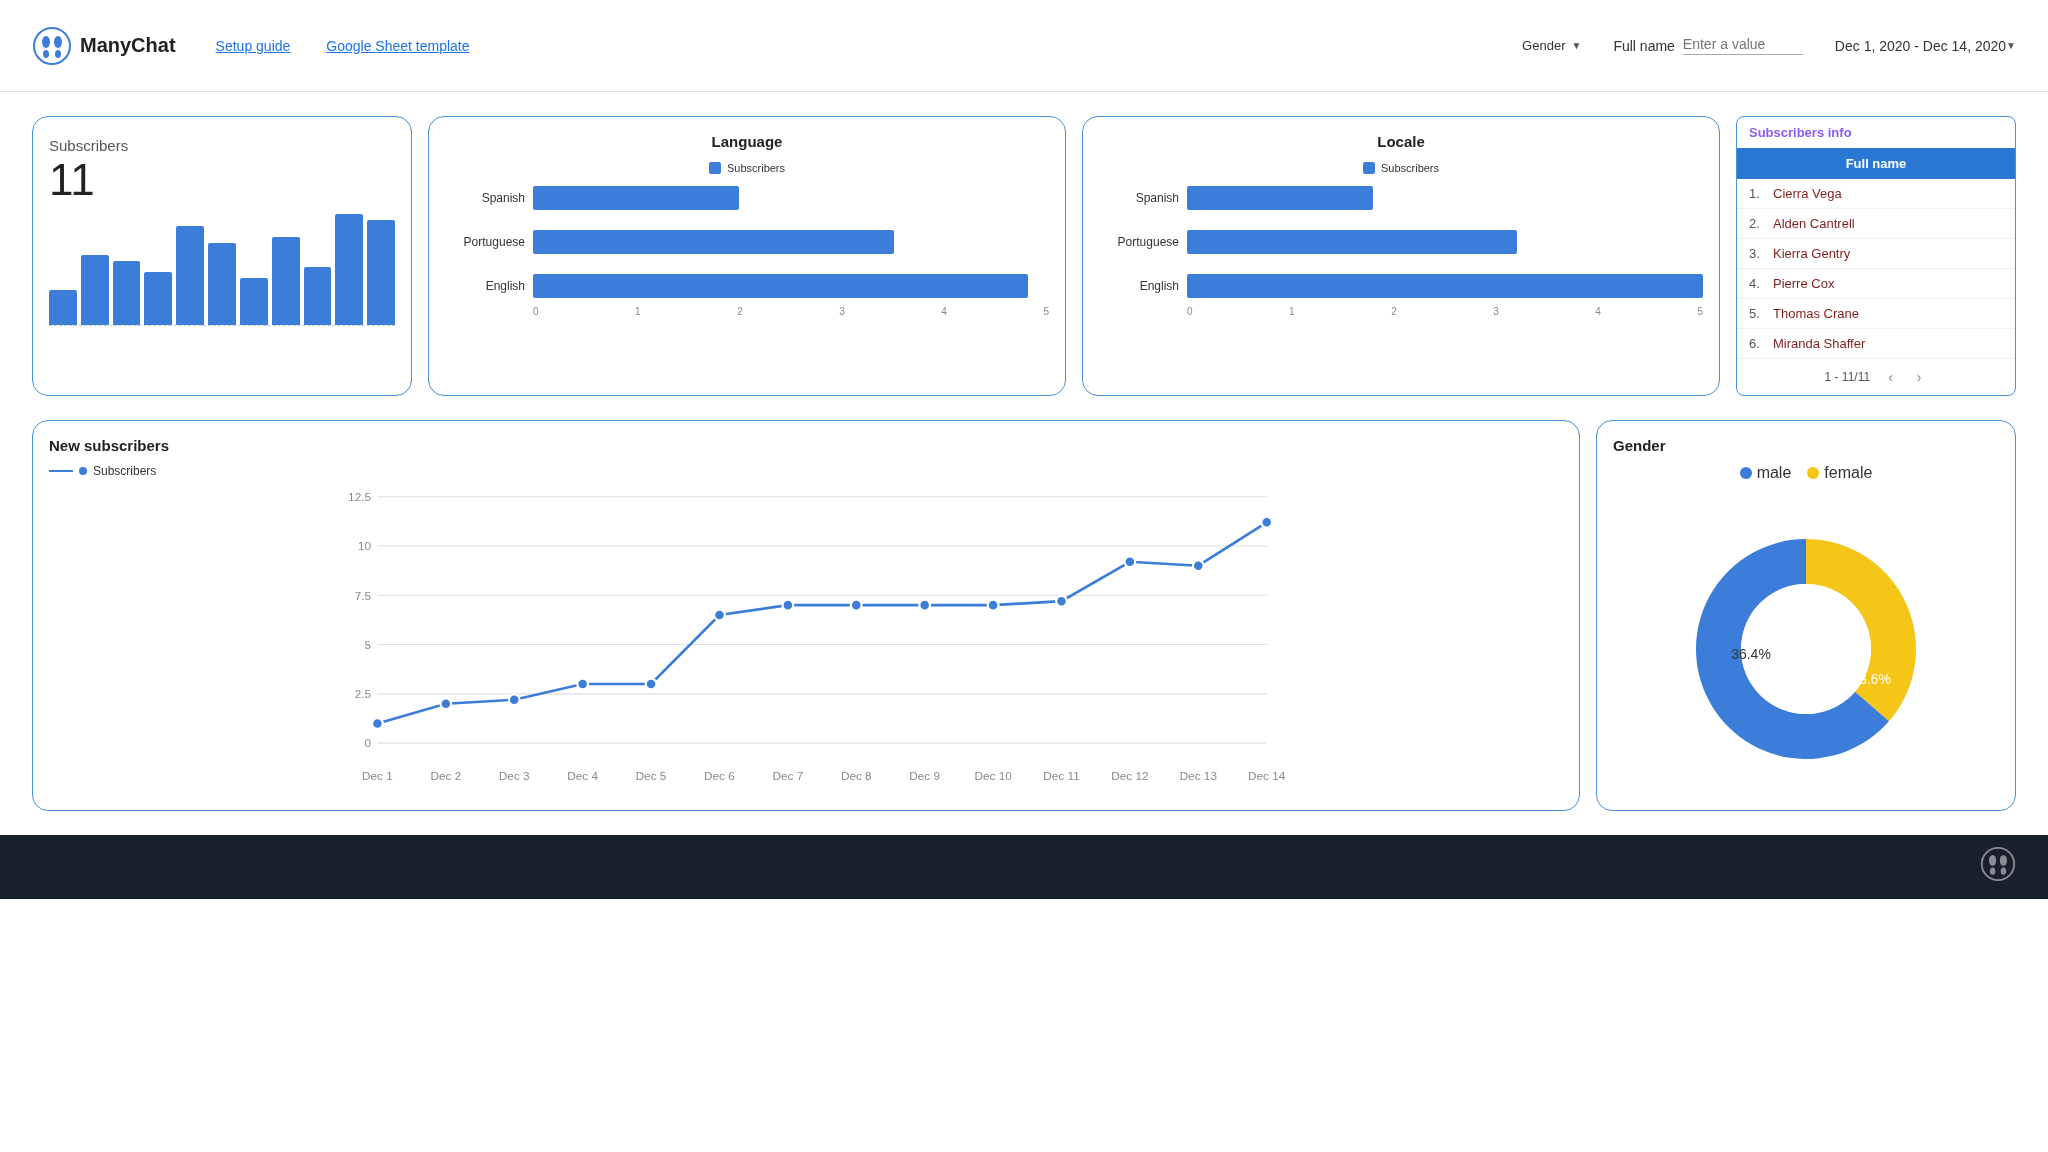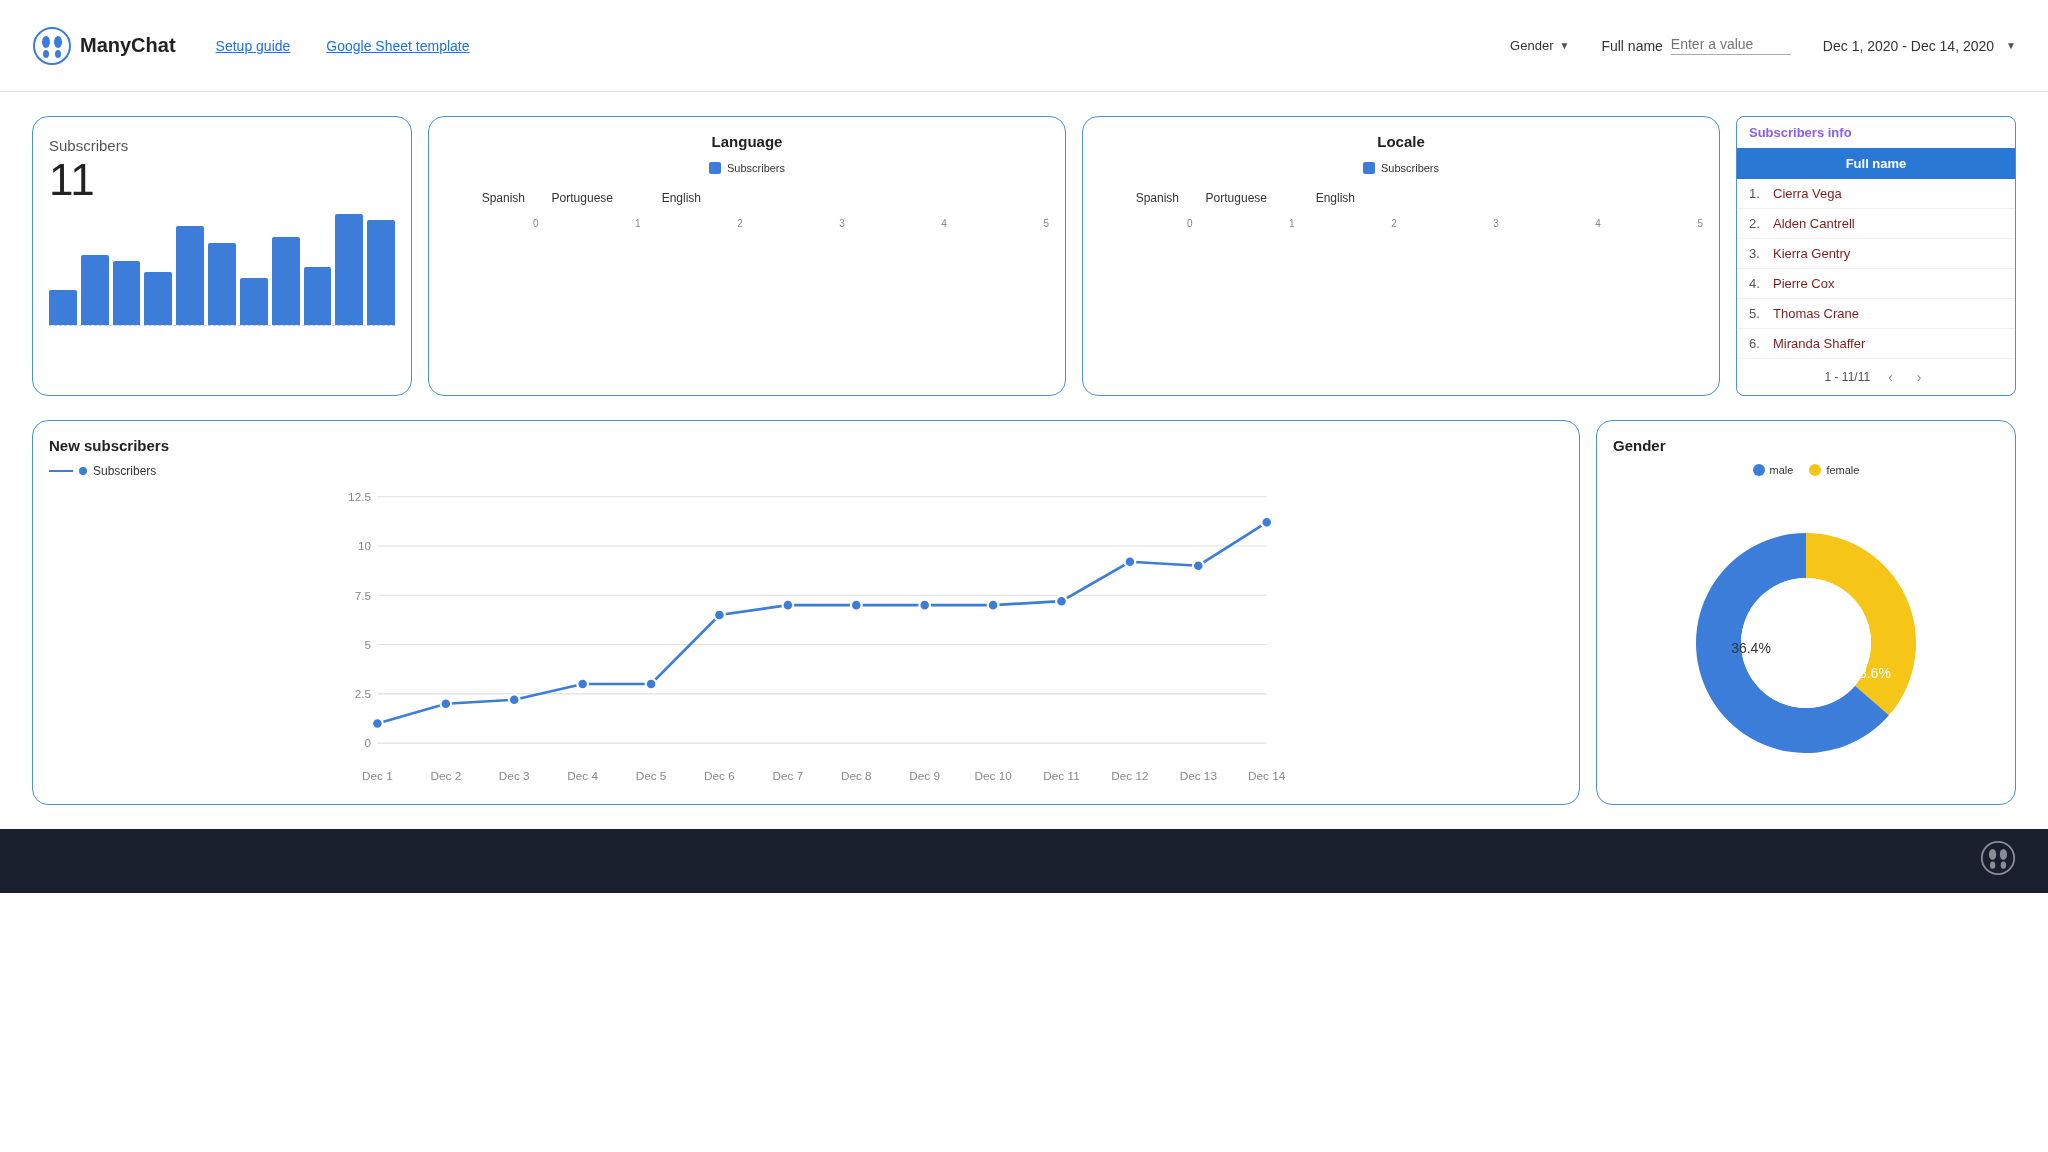--- a/index.html
+++ b/index.html
@@ -66,21 +66,21 @@
       border-bottom: 1px solid #aaa;
       outline: none;
       font-size: 14px;
       color: #999;
       width: 120px;
       padding-bottom: 2px;
     }
     .date-range {
       display: flex;
       align-items: center;
-      gap: 12px;
+      gap: 0;
       font-size: 14px;
       cursor: pointer;
     }
 
     
     .main {
       padding: 24px 32px;
       background: #fff;
     }
 
@@ -147,22 +147,22 @@
       justify-content: center;
     }
     .legend-dot {
       width: 12px; height: 12px;
       background: #3b7dd8;
       border-radius: 2px;
       flex-shrink: 0;
     }
     .hbar-chart {
       display: flex;
-      flex-direction: row;
-      gap: 0;
+      flex-direction: column;
+      gap: 20px;
       padding: 4px 0;
     }
     .hbar-row {
       display: flex;
       align-items: center;
       gap: 8px;
     }
     .hbar-label {
       width: 80px;
       text-align: right;
@@ -288,21 +288,21 @@
     }
     .donut-container {
       display: flex;
       flex-direction: column;
       align-items: center;
     }
     .donut-legend {
       display: flex;
       gap: 16px;
       margin-bottom: 12px;
-      font-size: 11px;
+      font-size: 16px;
     }
     .donut-legend-item {
       display: flex;
       align-items: center;
       gap: 5px;
     }
     .donut-dot-blue { width: 12px; height: 12px; background: #3b7dd8; border-radius: 50%; }
     .donut-dot-yellow { width: 12px; height: 12px; background: #f5c518; border-radius: 50%; }
 
     

